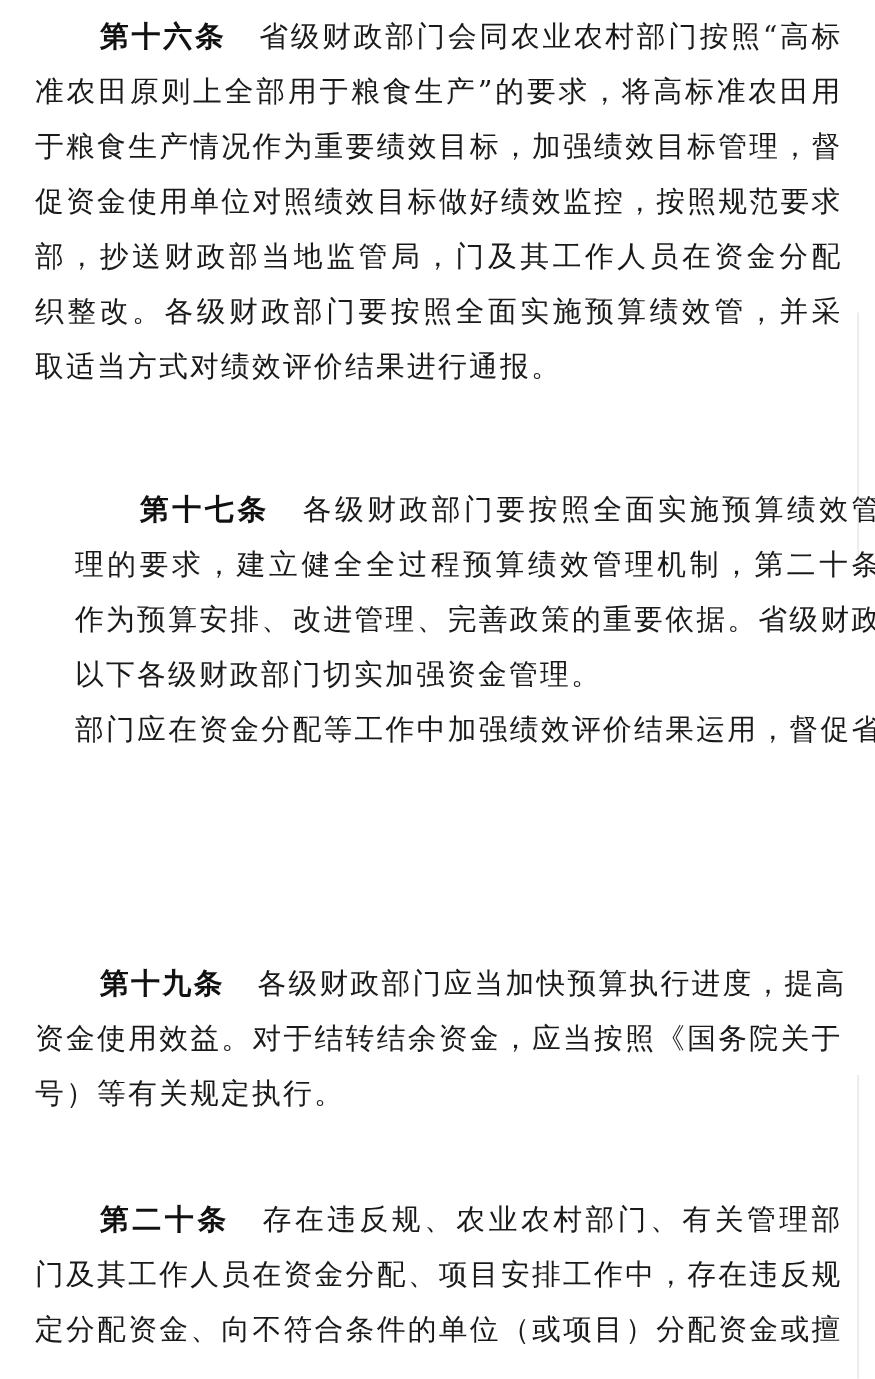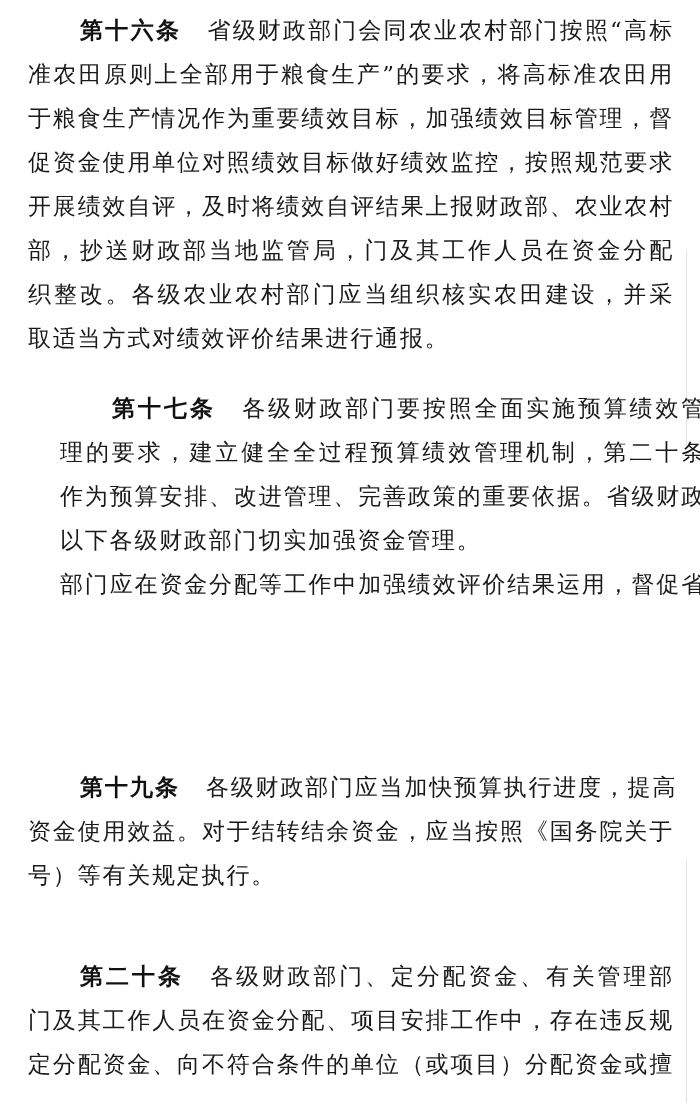--- a/index.html
+++ b/index.html
@@ -44,40 +44,39 @@
 <div class="page">
 
   <div class="edge-line" style="top:250px;height:200px;"></div>
   <div class="edge-line" style="top:860px;height:243px;"></div>
 
   <div class="para" style="top:8px;">
     <div class="line first"><span class="head">第十六条</span><span>省级财政部门会同农业农村部门按照“高标</span></div>
     <div class="line">准农田原则上全部用于粮食生产”的要求，将高标准农田用</div>
     <div class="line">于粮食生产情况作为重要绩效目标，加强绩效目标管理，督</div>
     <div class="line">促资金使用单位对照绩效目标做好绩效监控，按照规范要求</div>
-    <div class="line">开展绩效自评，及时将绩效自评结果上报财政部、农业农村</div>
     <div class="line">部，抄送财政部当地监管局，门及其工作人员在资金分配</div>
-    <div class="line">织整改。各级农业农村部门应当组织核实农田建设，并采</div>
+    <div class="line">织整改。各级财政部门要按照全面实施预算绩效管，并采</div>
     <div class="line last">取适当方式对绩效评价结果进行通报。</div>
   </div>
 
   <div class="para" style="top:386px;margin-left:32px;">
     <div class="line first"><span class="head">第十七条</span><span>各级财政部门要按照全面实施预算绩效管</span></div>
     <div class="line">理的要求，建立健全全过程预算绩效管理机制，第二十条</div>
     <div class="line">作为预算安排、改进管理、完善政策的重要依据。省级财政</div>
     <div class="line last">以下各级财政部门切实加强资金管理。</div>
     <div class="line">部门应在资金分配等工作中加强绩效评价结果运用，督促省</div>
   </div>
 
 
   <div class="para" style="top:765px;">
     <div class="line first"><span class="head">第十九条</span><span>各级财政部门应当加快预算执行进度，提高</span></div>
     <div class="line">资金使用效益。对于结转结余资金，应当按照《国务院关于</div>
     <div class="line last">号）等有关规定执行。</div>
   </div>
 
   <div class="para" style="top:954px;">
-    <div class="line first"><span class="head">第二十条</span><span>各级财政部门、定分配资金、有关管理部</span></div>
+    <div class="line first"><span class="head">第二十条</span><span>存在违反规、农业农村部门、有关管理部</span></div>
     <div class="line">门及其工作人员在资金分配、项目安排工作中，存在违反规</div>
     <div class="line">定分配资金、向不符合条件的单位（或项目）分配资金或擅</div>
   </div>
 
 </div>
 
 </body></html>

